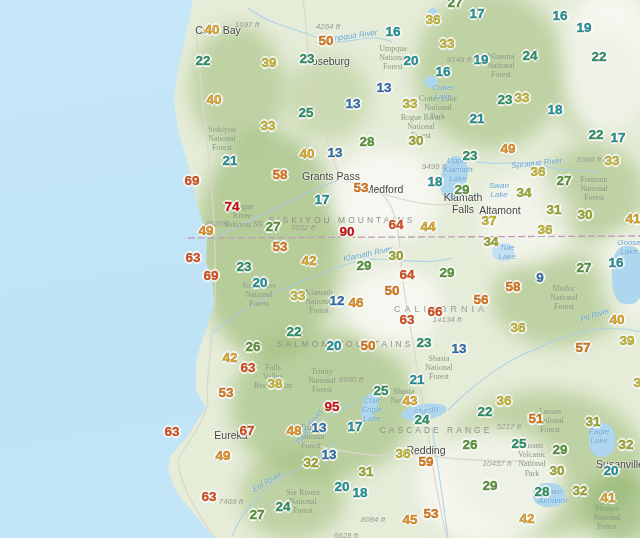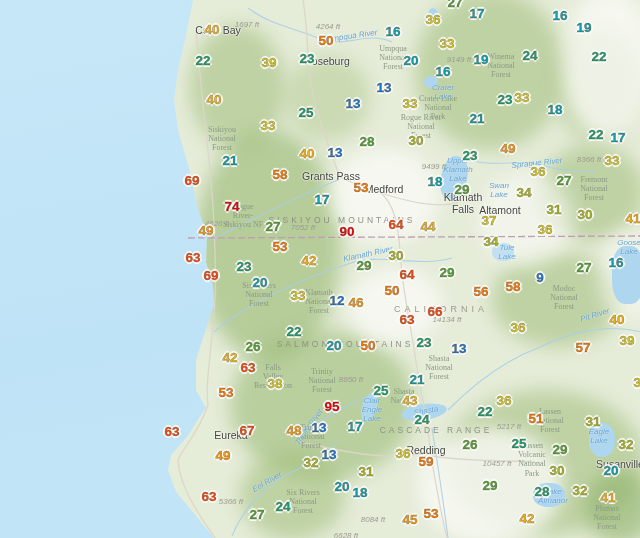--- a/index.html
+++ b/index.html
@@ -176,21 +176,21 @@
       <span class="lbl elev" style="left: 328px; top: 27px; text-align: center;">4264 ft</span>
       <span class="lbl elev" style="left: 459px; top: 60px;">9149 ft</span>
       <span class="lbl elev" style="left: 434px; top: 167px;">9499 ft</span>
       <span class="lbl elev" style="left: 589px; top: 160px;">8366 ft</span>
       <span class="lbl elev" style="left: 217px; top: 184px; margin-top: 40px;">4626 ft</span>
       <span class="lbl elev" style="left: 303px; top: 228px;">7052 ft</span>
       <span class="lbl elev" style="left: 447px; top: 320px;">14134 ft</span>
       <span class="lbl elev" style="left: 351px; top: 380px;">8950 ft</span>
       <span class="lbl elev" style="left: 509px; top: 427px;">5217 ft</span>
       <span class="lbl elev" style="left: 497px; top: 464px;">10457 ft</span>
-      <span class="lbl elev" style="left: 231px; top: 502px;">5366 ft</span>
+      <span class="lbl elev" style="left: 231px; top: 502px;">7469 ft</span>
       <span class="lbl elev" style="left: 373px; top: 520px;">8084 ft</span>
       <span class="lbl elev" style="left: 346px; top: 536px;">6628 ft</span>
       <span class="lbl range" style="left: 342px; top: 221px;">SISKIYOU MOUNTAINS</span>
       <span class="lbl range" style="left: 345px; top: 345px;">SALMON MOUNTAINS</span>
       <span class="lbl range" style="left: 436px; top: 431px;">CASCADE RANGE</span>
       <span class="lbl state" style="left: 441px; top: 309px;">CALIFORNIA</span>
       <span class="lbl city" style="left: 218px; top: 30px;">Coos Bay</span>
       <span class="lbl city" style="left: 327px; top: 61px;">Roseburg</span>
       <span class="lbl city" style="left: 331px; top: 176px;">Grants Pass</span>
       <span class="lbl city" style="left: 384px; top: 189px;">Medford</span>
@@ -271,21 +271,21 @@
       <span class="station" style="left: 513px; top: 287px; color: rgb(240, 124, 18);">58</span>
       <span class="station" style="left: 584px; top: 268px; color: rgb(78, 163, 63);">27</span>
       <span class="station" style="left: 616px; top: 263px; color: rgb(15, 160, 180);">16</span>
       <span class="station" style="left: 540px; top: 278px; color: rgb(31, 118, 210);">9</span>
       <span class="station" style="left: 211px; top: 276px; color: rgb(239, 74, 27);">69</span>
       <span class="station" style="left: 260px; top: 283px; color: rgb(15, 160, 180);">20</span>
       <span class="station" style="left: 298px; top: 296px; color: rgb(208, 201, 47);">33</span>
       <span class="station" style="left: 337px; top: 301px; color: rgb(31, 118, 210);">12</span>
       <span class="station" style="left: 356px; top: 303px; color: rgb(245, 153, 27);">46</span>
       <span class="station" style="left: 392px; top: 291px; color: rgb(240, 124, 18);">50</span>
-      <span class="station" style="left: 481px; top: 292px; color: rgb(240, 124, 18);">56</span>
+      <span class="station" style="left: 481px; top: 300px; color: rgb(240, 124, 18);">56</span>
       <span class="station" style="left: 518px; top: 328px; color: rgb(208, 201, 47);">36</span>
       <span class="station" style="left: 435px; top: 312px; color: rgb(239, 74, 27);">66</span>
       <span class="station" style="left: 407px; top: 320px; color: rgb(239, 74, 27);">63</span>
       <span class="station" style="left: 617px; top: 320px; color: rgb(237, 180, 36);">40</span>
       <span class="station" style="left: 294px; top: 332px; color: rgb(26, 160, 119);">22</span>
       <span class="station" style="left: 253px; top: 347px; color: rgb(78, 163, 63);">26</span>
       <span class="station" style="left: 334px; top: 346px; color: rgb(15, 160, 180);">20</span>
       <span class="station" style="left: 368px; top: 346px; color: rgb(240, 124, 18);">50</span>
       <span class="station" style="left: 424px; top: 343px; color: rgb(26, 160, 119);">23</span>
       <span class="station" style="left: 459px; top: 349px; color: rgb(31, 118, 210);">13</span>

